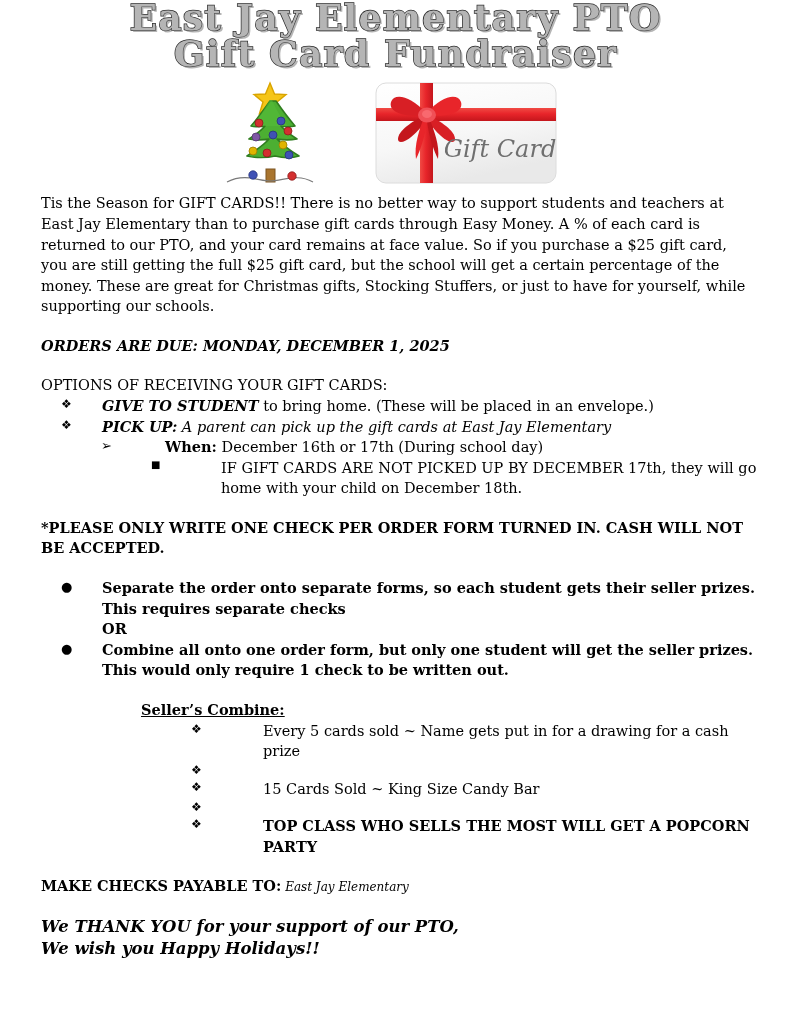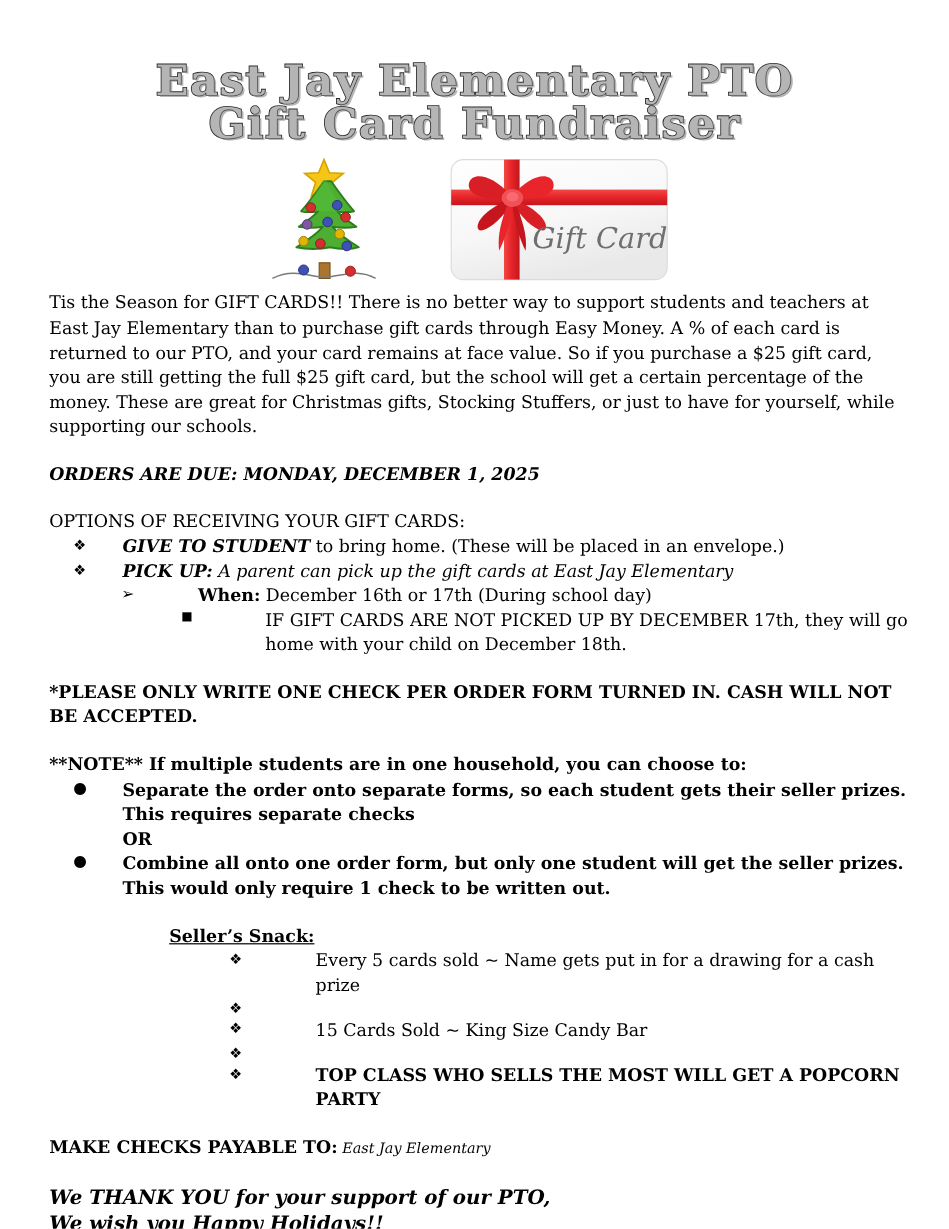--- a/index.html
+++ b/index.html
@@ -17,24 +17,22 @@
   .page {
     position: relative;
     width: 791px;
     height: 1024px;
     background: #ffffff;
     box-sizing: border-box;
   }
 
   
   .title-block {
-    padding-top: 26px;
     text-align: center;
     line-height: 1.02;
-    margin-top: 24px;
   }
   .title-line {
     font-family: "DejaVu Serif", "Liberation Serif", serif;
     font-weight: bold;
     font-size: 35px;
     letter-spacing: 1.2px;
     color: #b5b5b5;
     -webkit-text-stroke: 1.4px #2b2b2b;
     paint-order: stroke fill;
     text-shadow: 2px 2px 0 rgba(120,120,120,0.55);
@@ -231,40 +229,39 @@
       <span class="bullet">■</span>
       <span class="rowtext">IF GIFT CARDS ARE NOT PICKED UP BY DECEMBER 17th, they will go home with your child on December 18th.</span>
     </div>
 
     <div class="blank"></div>
 
     <div class="line b">*PLEASE ONLY WRITE ONE CHECK PER ORDER FORM TURNED IN.  CASH WILL NOT BE ACCEPTED.</div>
 
     <div class="blank"></div>
 
-    <div class="line b">**NOTE** If multiple students are in one household, you can choose to:</div>
 
     <div class="row lvl1d">
       <span class="bullet">●</span>
       <span class="rowtext b">Separate the order onto separate forms, so each student gets their seller prizes.  This requires separate checks</span>
     </div>
 
     <div class="row lvl1d">
       <span class="bullet"></span>
       <span class="rowtext b">OR</span>
     </div>
 
     <div class="row lvl1d">
       <span class="bullet">●</span>
       <span class="rowtext b">Combine all onto one order form, but only one student will get the seller prizes.  This would only require 1 check to be written out.</span>
     </div>
 
     <div class="blank"></div>
 
-    <div class="line b u indent-seller">Seller’s Snack: </div>
+    <div class="line b u indent-seller">Seller’s Combine: </div>
 
     <div class="row prize">
       <span class="bullet">❖</span>
       <span class="rowtext">Every 5 cards sold ~ Name gets put in for a drawing for a cash prize</span>
     </div>
     <div class="row prize">
       <span class="bullet">❖</span>
     </div>
     <div class="row prize">
       <span class="bullet">❖</span>

